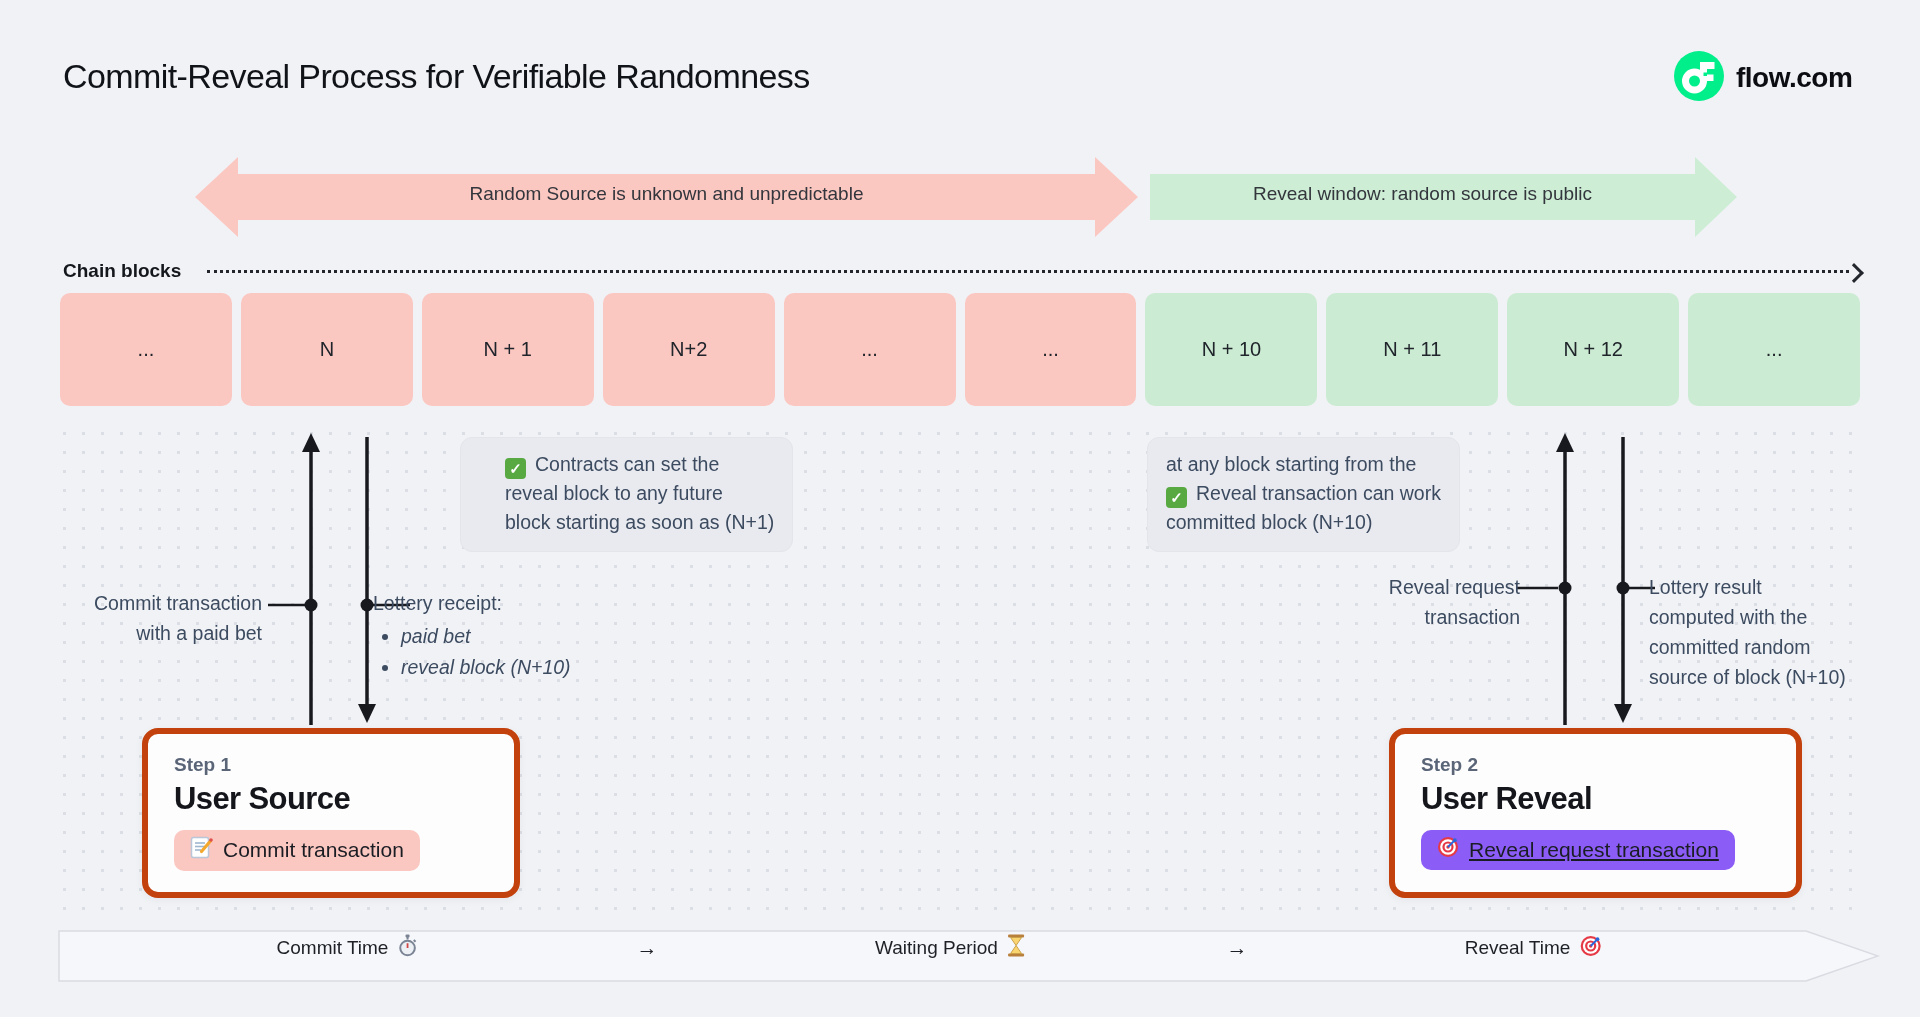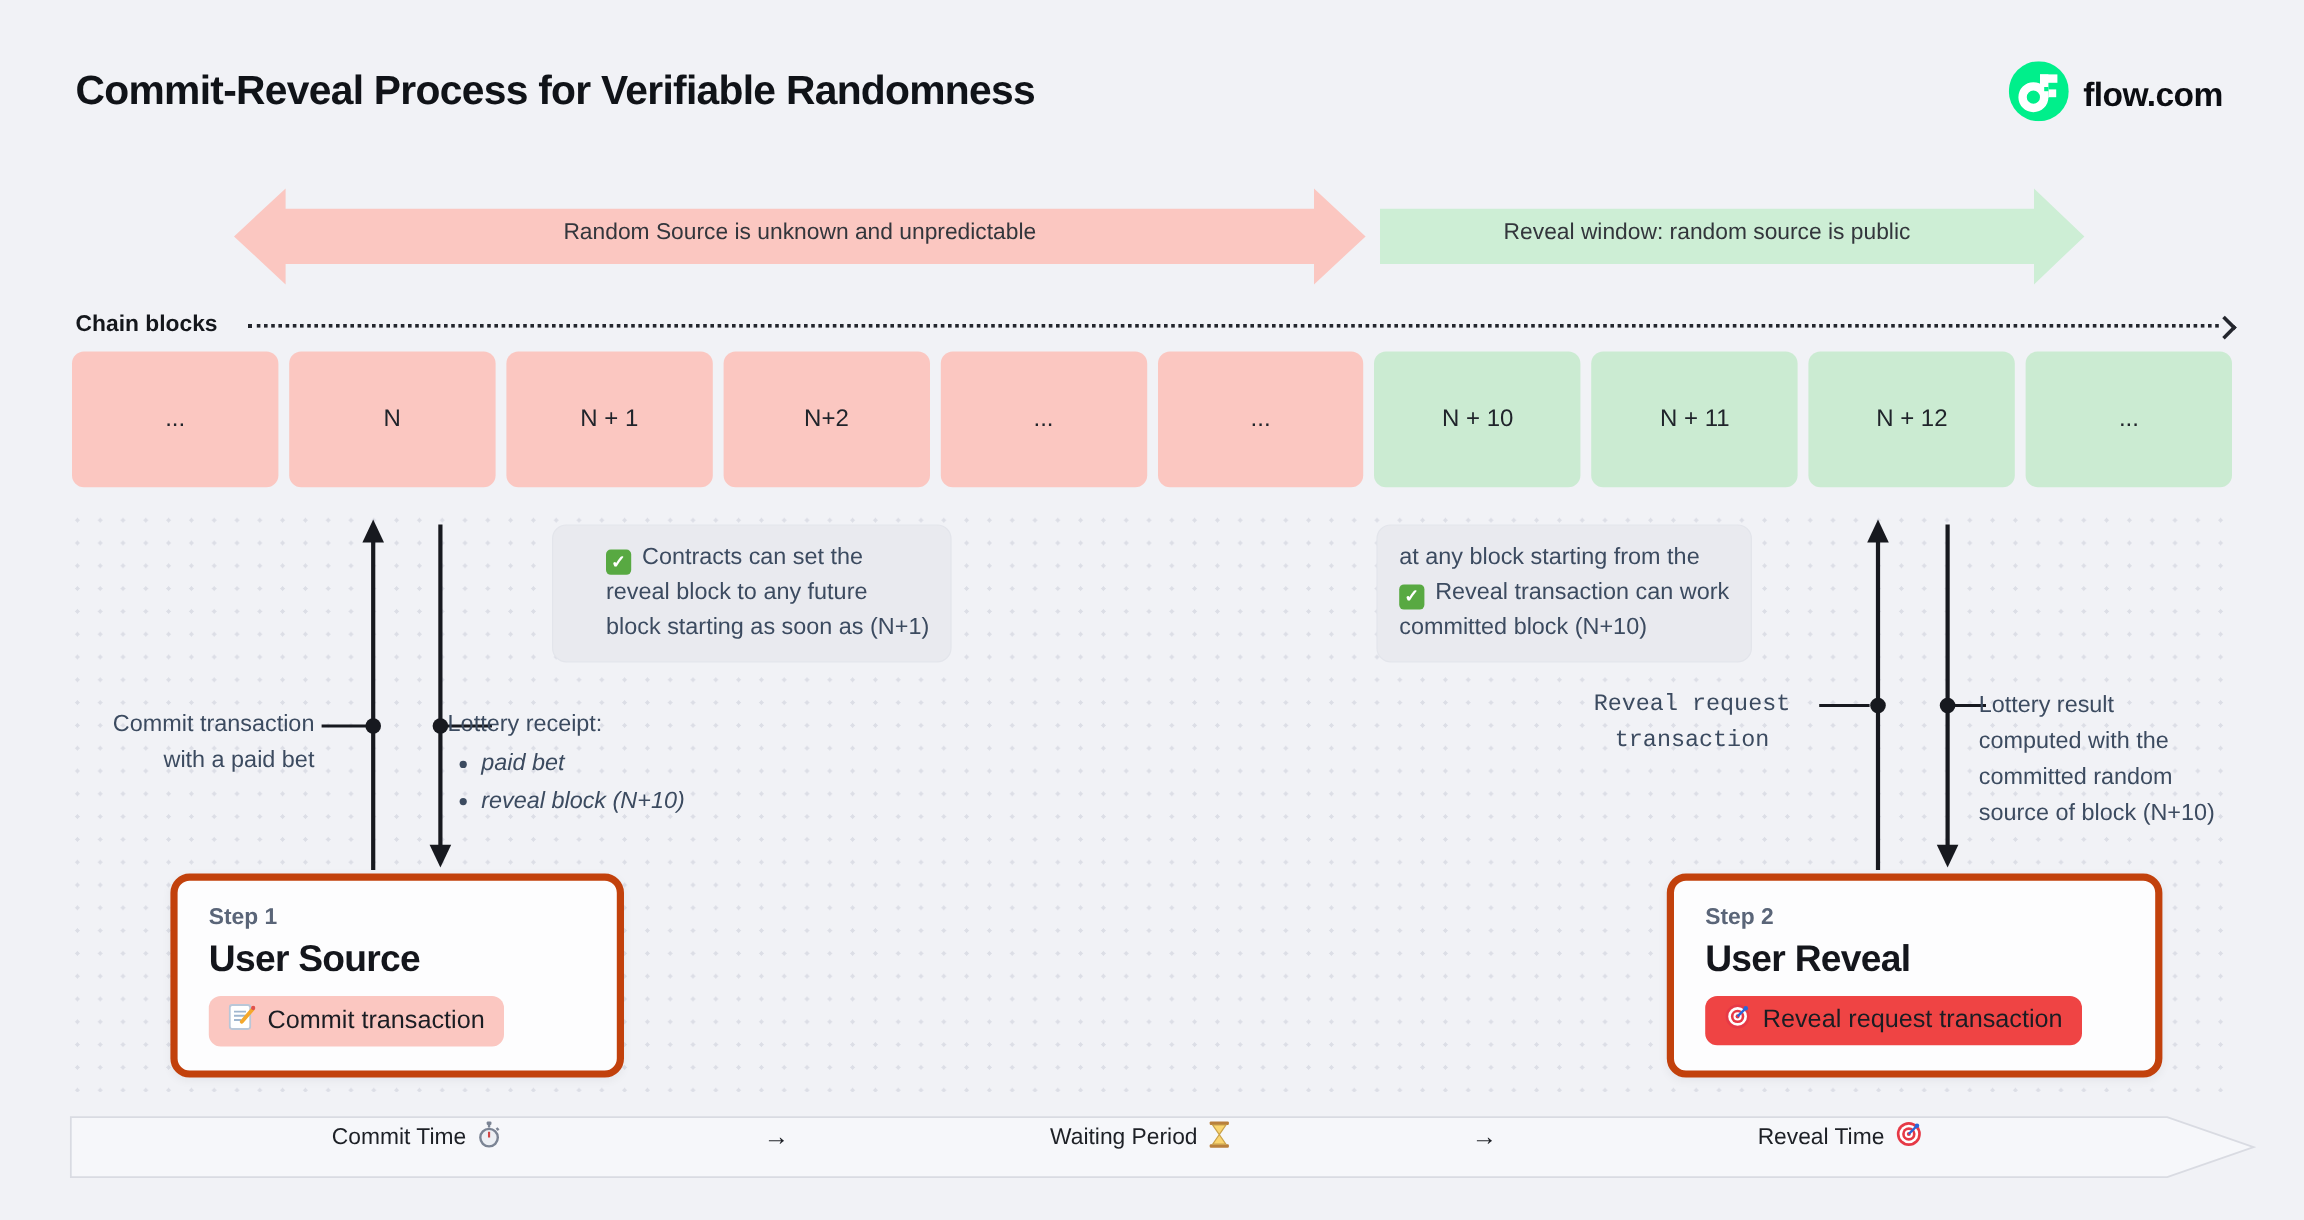--- a/index.html
+++ b/index.html
@@ -1,20 +1,20 @@
 <!DOCTYPE html>
 <html><head>
 <meta charset="utf-8">
 <style>
   html,body{margin:0;padding:0;background:#f1f2f6;}
   #canvas{position:relative;width:1920px;height:1017px;background:#f1f2f6;
           font-family:"Liberation Sans",sans-serif;color:#15181d;overflow:hidden;}
 
   
-  .title{position:absolute;left:63px;top:57px;font-size:34px;font-weight:700;
+  .title{position:absolute;left:63px;top:57px;font-size:34px;font-weight:400;
          letter-spacing:-0.6px;color:#101318;white-space:nowrap;}
   .brand{position:absolute;left:1674px;top:51px;display:flex;align-items:center;gap:12px;}
   .brand-name{font-size:28px;font-weight:bold;color:#0b0d12;letter-spacing:-0.5px;}
 
   
   .arrow-band-svg{position:absolute;left:0;top:0;}
   .band-label{position:absolute;top:183px;font-size:19px;color:#33363c;text-align:center;white-space:nowrap;}
   #red-band-label{left:195px;width:943px;}
   #green-band-label{left:1150px;width:545px;}
 
@@ -42,36 +42,36 @@
   .check-icon{display:inline-flex;width:21px;height:21px;border-radius:4px;background:#58a942;color:#fff;
         align-items:center;justify-content:center;font-size:15px;font-weight:bold;
         vertical-align:-3px;margin-right:9px;}
 
   
   .ann{position:absolute;font-size:19.5px;line-height:30px;color:#3c4b60;white-space:nowrap;}
   #ann-commit{left:40px;top:588px;width:222px;text-align:right;}
   #ann-receipt{left:373px;top:588px;}
   #ann-receipt ul{margin:3px 12px 0 0;padding-left:28px;font-style:italic;}
   #ann-receipt li{margin:0 0 1px 0;}
-  #ann-reveal{left:1300px;top:572px;width:220px;text-align:center;font-family:Liberation Mono, monospace;}
+  #ann-reveal{left:1300px;top:572px;width:220px;text-align:right;}
   #ann-result{left:1649px;top:572px;}
 
   .svg-overlay{position:absolute;left:0;top:0;pointer-events:none;}
 
   
   .card{position:absolute;background:#fdfdfe;border:6px solid #c2410c;border-radius:16px;
         box-shadow:0 2px 8px rgba(20,25,40,.05);padding:20px 26px;}
   #card-1{left:142px;top:728px;width:314px;height:118px;}
   #card-2{left:1389px;top:728px;width:349px;height:118px;}
   .step-label{font-size:19px;font-weight:bold;color:#5a6578;}
   .card-title{font-size:31px;font-weight:800;color:#14161c;margin-top:5px;letter-spacing:-0.6px;}
   .pill{display:inline-flex;align-items:center;gap:10px;margin-top:13px;padding:6px 16px 7px;
         border-radius:10px;font-size:21px;color:#1a1d23;white-space:nowrap;}
   .pill.pink{background:#fbc7c1;}
-  .pill.green{background:#ef4444;}
+  .pill.green{background:#8b5cf6;text-decoration:underline;}
 
   
   .timeline{position:absolute;left:58px;top:930px;width:1822px;height:52px;}
   .timeline-item{position:absolute;top:0;height:36px;display:flex;align-items:center;gap:9px;
         transform:translateX(-50%);font-size:19px;color:#1d2026;white-space:nowrap;}
   .timeline-sep{font-size:21px;}
 </style>
 </head>
 <body>
 

